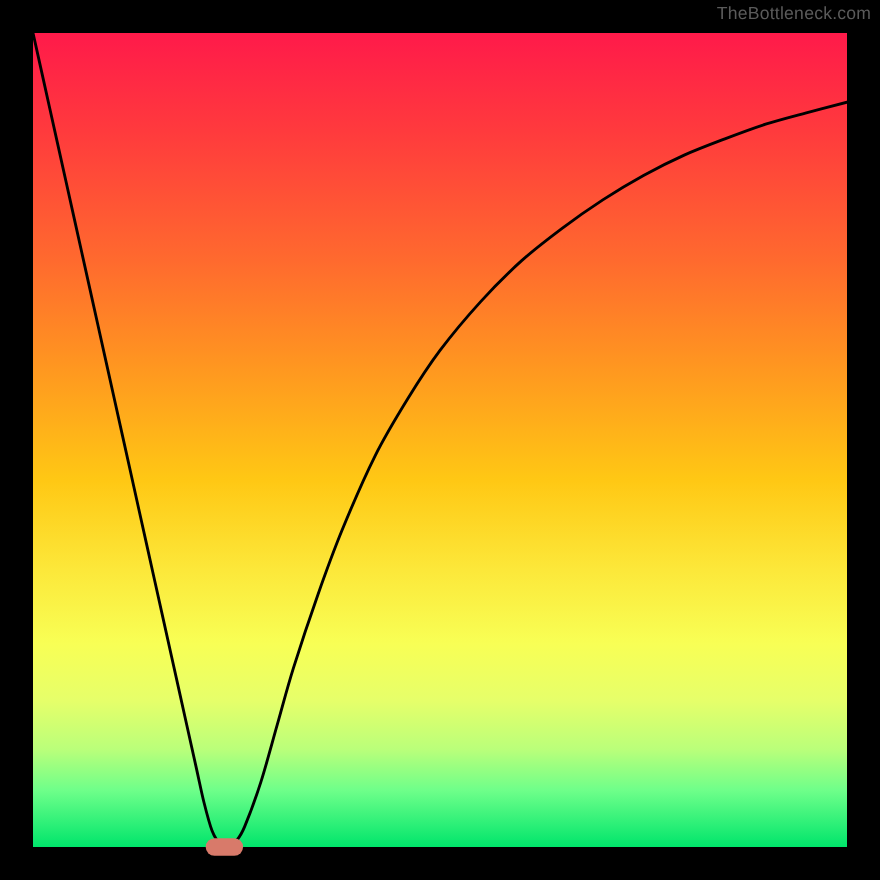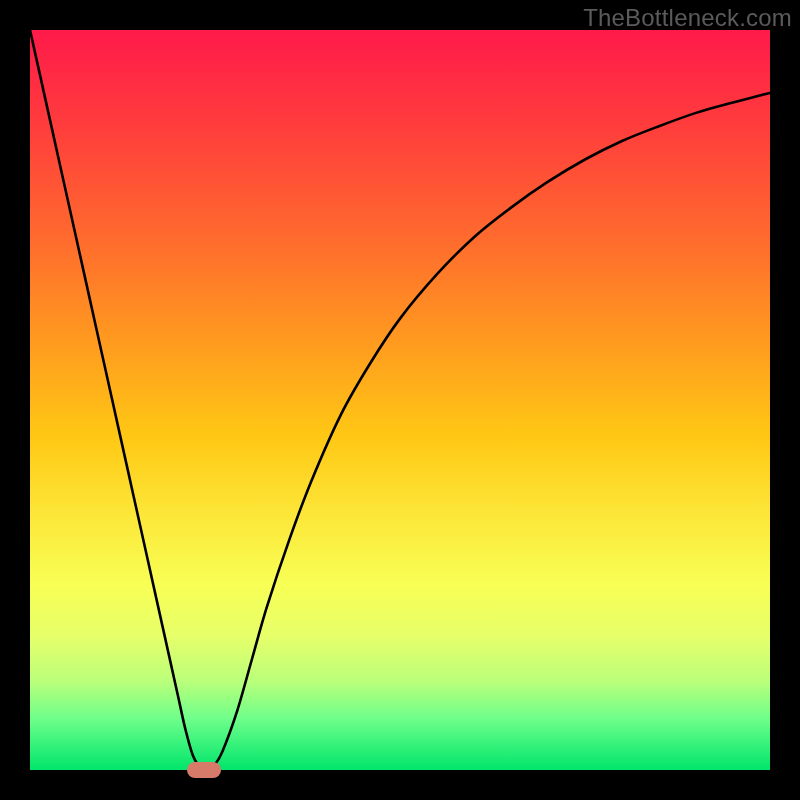--- a/index.html
+++ b/index.html
@@ -33,21 +33,21 @@
       #e6ff6a 82%,
       #baff7a 88%,
       #6fff8a 93%,
       #00e56b 100%);
   }
   .watermark {
     position: absolute;
     top: 4px;
     right: 8px;
     color: #5b5b5b;
-    font-size: 24px;
+    font-size: 16px;
     letter-spacing: 0.2px;
     font-weight: 400;
     user-select: none;
   }
   svg.curve {
     position: absolute;
     inset: 0;
   }
   .marker {
     position: absolute;

